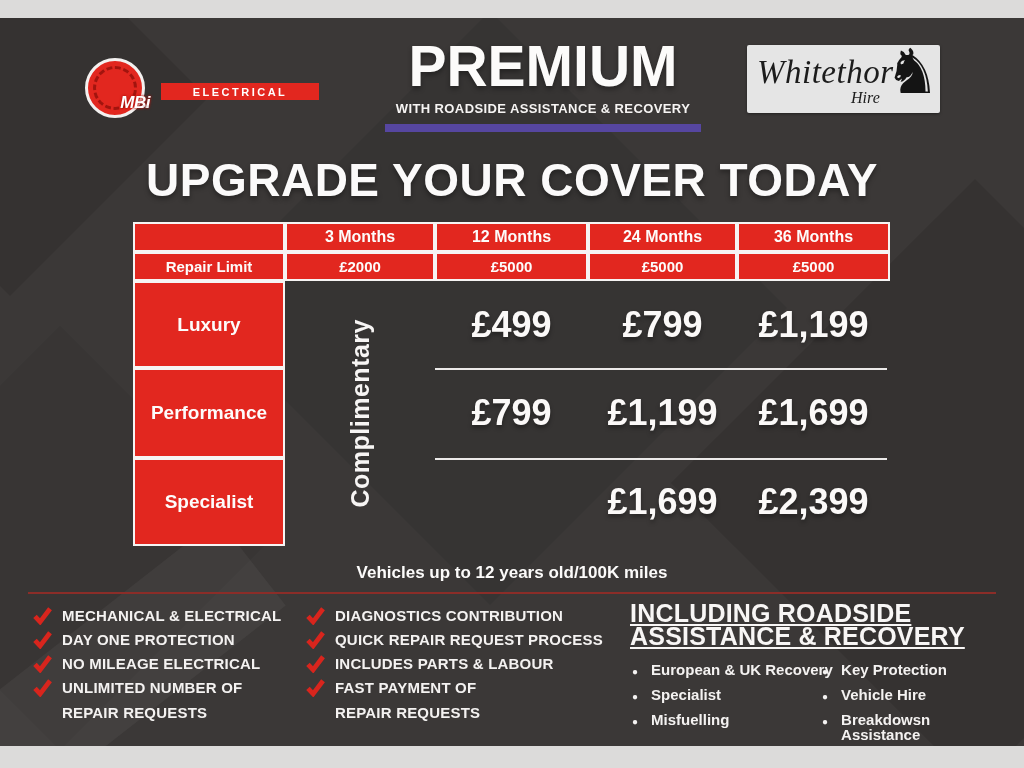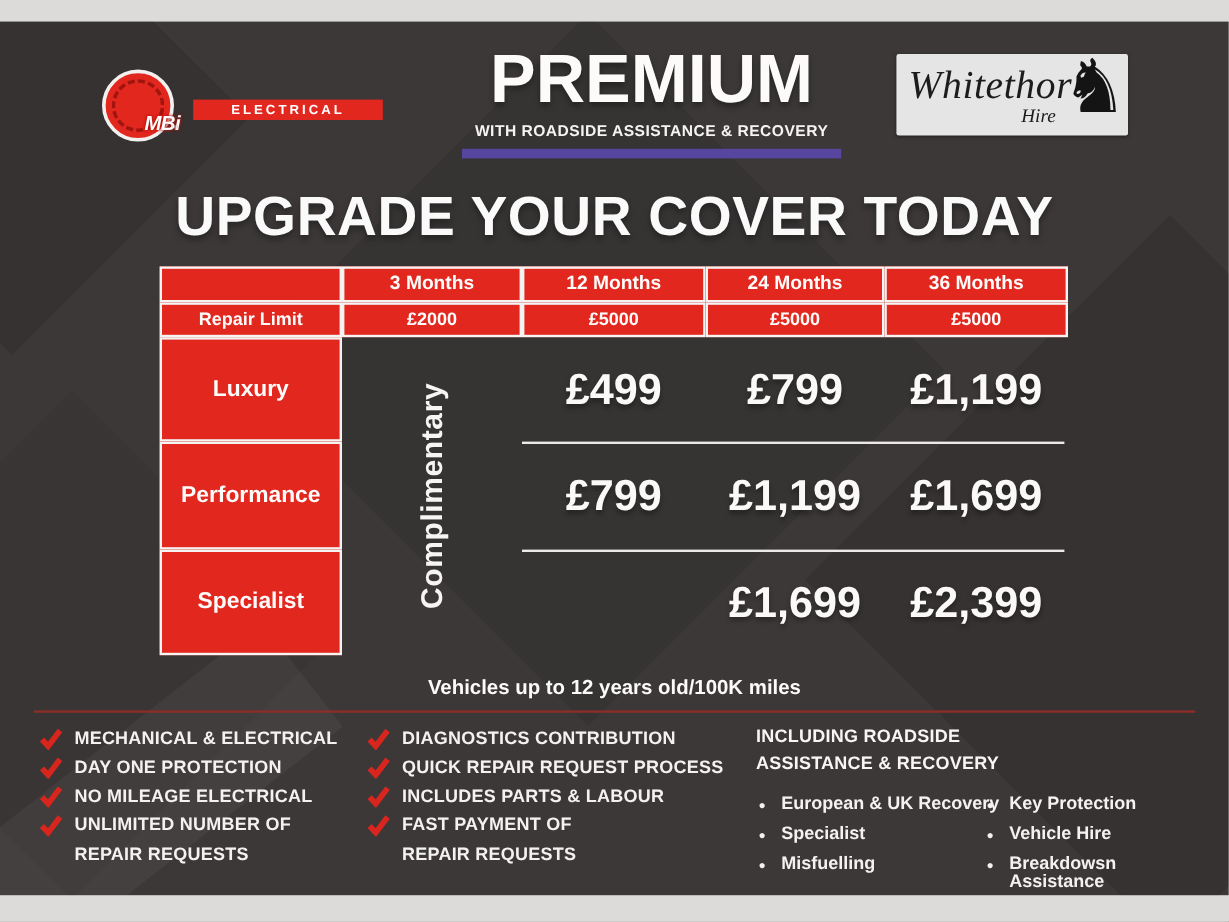--- a/index.html
+++ b/index.html
@@ -64,21 +64,21 @@
 
   
   .chk-list{position:absolute;}
   .chk-left{left:32px;top:588px;}
   .chk-mid{left:305px;top:588px;}
   .chk-item{display:flex;margin-bottom:5px;}
   .check-icon{width:21px;height:19px;flex:0 0 21px;margin-right:9px;margin-top:0px;}
   .chk-lines{color:#f4f2f1;font-weight:bold;font-size:15px;line-height:19px;letter-spacing:0.2px;}
   .chk-line2{margin-top:6px;}
   .roadside{position:absolute;left:630px;top:584px;width:370px;}
-  .rs-heading{color:#f8f6f5;font-weight:bold;font-size:15px;line-height:23px;letter-spacing:0.2px;}
+  .rs-heading{color:#f8f6f5;font-weight:bold;font-size:25px;line-height:23px;letter-spacing:0.2px;text-decoration:underline;}
   .rs-cols{position:relative;margin-top:14px;height:80px;}
   .rs-col{position:absolute;top:0;}
   .rs-col1{left:2px;} .rs-col2{left:192px;}
   .rs-item{display:flex;align-items:baseline;margin-bottom:8px;color:#f4f2f1;
            font-weight:bold;font-size:15px;line-height:15px;}
   .bullet{font-size:10px;margin-right:13px;color:#f4f2f1;}
 </style>
 </head>
 <body>
 

